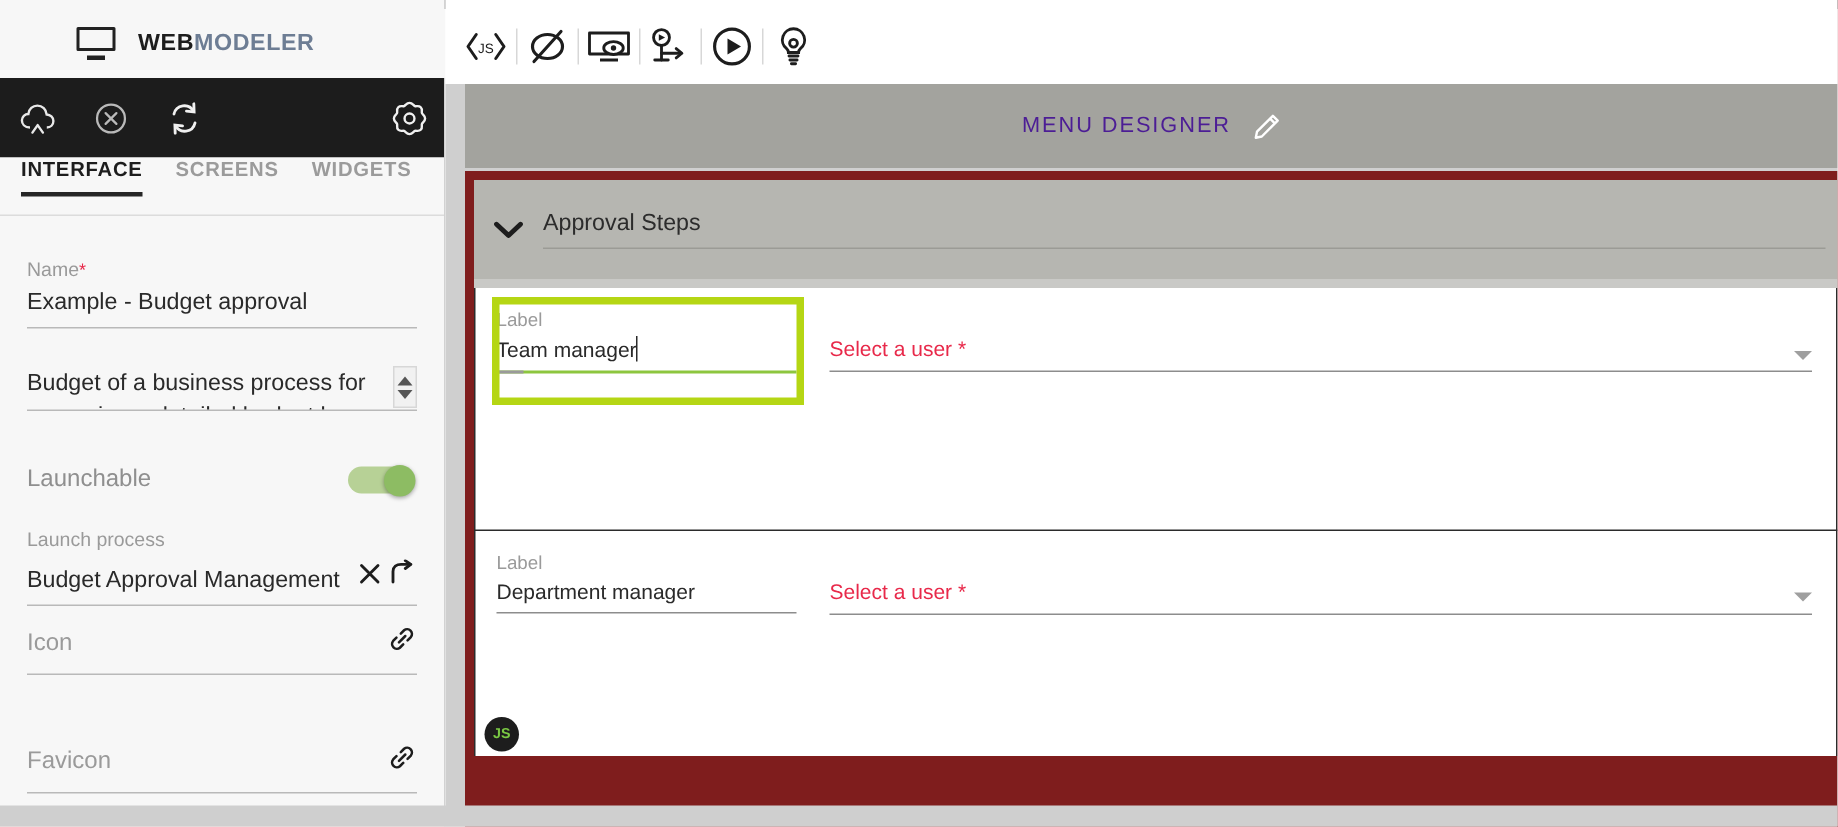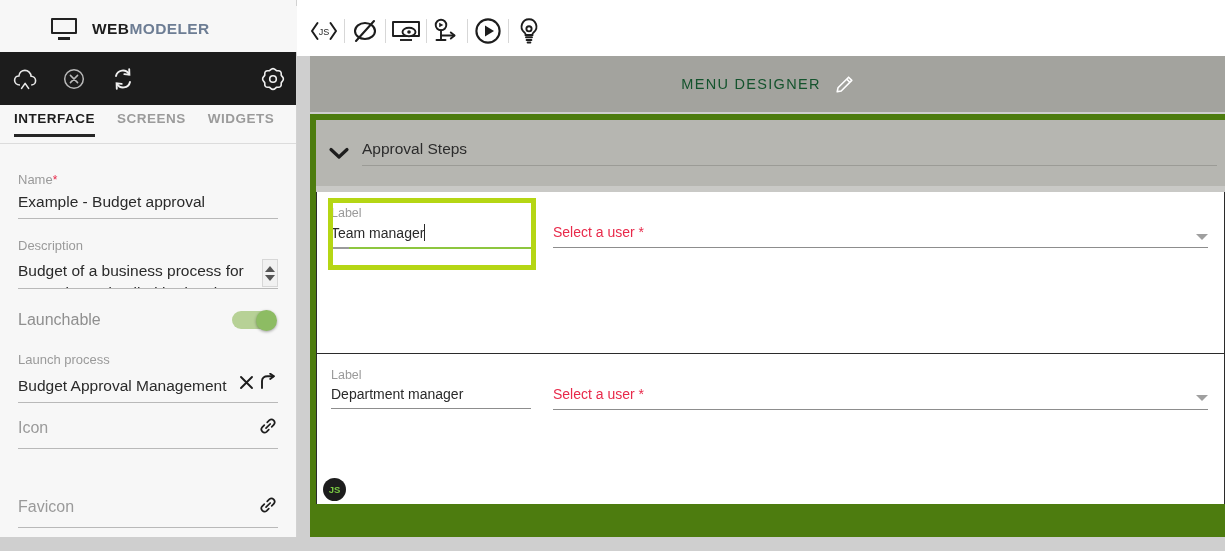--- a/index.html
+++ b/index.html
@@ -51,21 +51,21 @@
   }
   .ic-cloud  { left: 2px; }
   .ic-cancel { left: 50px; }
   .ic-sync   { left: 99px; }
   .ic-gear   { left: 249px; }
 
   .tabs {
     position: absolute; top: 105px; left: 0; width: 296px; height: 39px;
     background: #f7f7f7;
     border-bottom: 1px solid #dcdcdc;
-    display: flex; align-items: center;
+    display: flex; align-items: flex-start;
   }
   .tab {
     font-size: 13.5px; font-weight: bold; letter-spacing: .5px;
     color: #9b9b9b; padding: 0 0 8px 0; margin-right: 22px; cursor: pointer;
     border-bottom: 3px solid transparent;
   }
   .tab:first-child { margin-left: 14px; }
   .tab.active { color: #1d1d1d; border-bottom-color: #262626; }
 
   .form { position: absolute; top: 144px; left: 0; width: 296px; bottom: 0; padding: 0 18px; }
@@ -127,27 +127,27 @@
   .canvas {
     position: absolute; top: 56px; left: 0; width: 928px; height: 495px;
     background: #cfcfcf;
   }
   .designer-bar {
     position: absolute; top: 0; left: 13px; width: 915px; height: 56px;
     background: #a3a39e;
     display: flex; align-items: center; justify-content: center;
   }
   .designer-title {
-    color: #14532d; font-size: 14.5px; letter-spacing: 1.3px; font-weight: normal; text-align: right;
+    color: #4c1d95; font-size: 14.5px; letter-spacing: 1.3px; font-weight: normal; text-align: right;
   }
   .designer-pencil { margin-left: 14px; display: inline-flex; cursor: pointer; }
 
   .page {
     position: absolute; top: 58px; left: 13px; width: 915px; bottom: 0;
-    background: #4d7c0f; padding: 6px 0 0 6px;
+    background: #7f1d1d; padding: 6px 0 0 6px;
   }
   .section-head {
     position: relative; height: 66px; background: #b6b6b1;
     display: flex; align-items: center;
   }
   .chev { width: 46px; display: flex; justify-content: center; cursor: pointer; }
   .sec-title-wrap { flex: 1; padding-right: 8px; }
   .sec-title { font-size: 15.5px; color: #2c2c2c; padding-bottom: 7px; }
   .sec-rule { border-bottom: 1px solid #9b9b96; }
 
@@ -260,21 +260,20 @@
     <div class="form">
 
       <div class="field f-name">
         <div class="flabel">
           <span>Name</span><span class="req">*</span>
         </div>
         <div class="fvalue funder">Example - Budget approval</div>
       </div>
 
       <div class="field f-desc">
-        <div class="flabel">Description</div>
         <div class="desc-box funder">
           <div class="fvalue">
             <div>Budget of a business process for</div>
             <div>approving a detailed budget by</div>
           </div>
           <div class="spin">
             <i class="up"></i>
             <i class="dn"></i>
           </div>
         </div>

